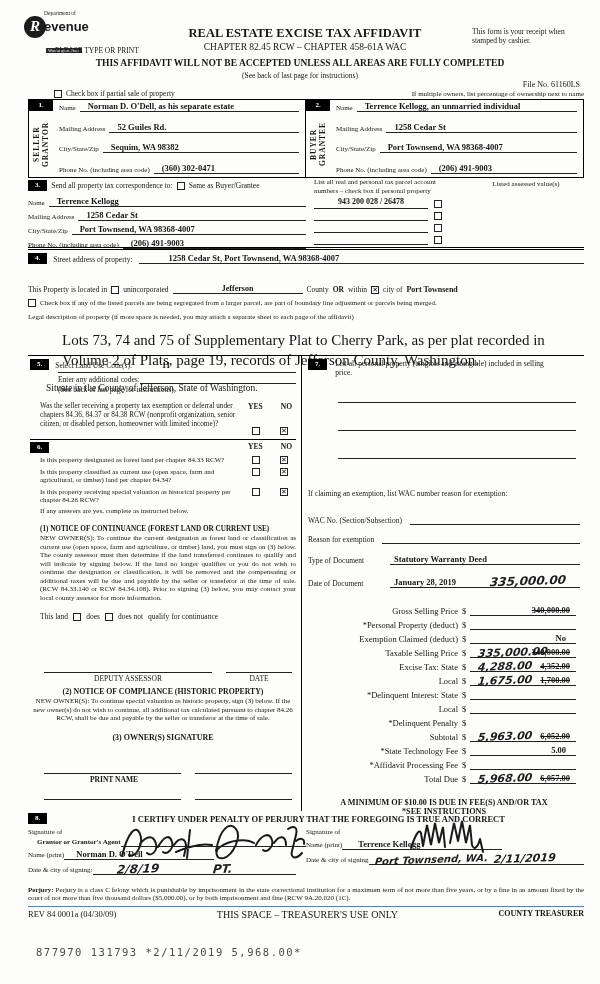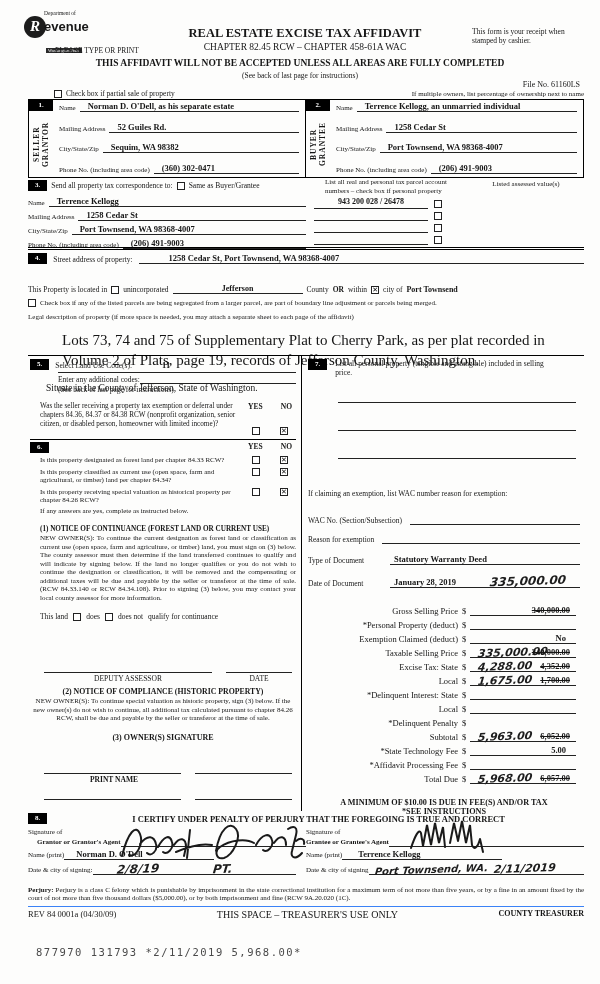--- a/index.html
+++ b/index.html
@@ -161,21 +161,21 @@
         </div>
       <div class="prow" style="margin-top:3px;">
           <span class="lab">City/State/Zip</span>
           <span class="val">Port Townsend, WA 98368-4007</span>
         </div>
       <div class="prow" style="margin-top:3px;">
           <span class="lab">Phone No. (including area code)</span>
           <span class="val">(206) 491-9003</span>
         </div>
     </div>
-    <div class="abs tiny" style="left:297px; top:0; width:140px;">List all real and personal tax parcel account numbers – check box if personal property</div>
+    <div class="abs tiny" style="left:286px; top:0; width:140px;">List all real and personal tax parcel account numbers – check box if personal property</div>
     <div class="abs tiny ctr" style="left:440px; top:2px; width:116px;">Listed assessed value(s)</div>
     <div class="abs" style="left:286px; top:19px; width:114px;">
       <div class="u ctr" style="height:12px; font-weight:bold; font-size:8px;">943 200 028 / 26478</div>
       <div class="u" style="height:12px;"></div>
       <div class="u" style="height:12px;"></div>
       <div class="u" style="height:12px;"></div>
     </div>
     <div class="abs" style="left:406px; top:22px; display:flex; flex-direction:column; gap:4px;">
       <span class="cb"></span>
       <span class="cb"></span>
@@ -462,24 +462,20 @@
             <span class="hand" style="position:absolute; left:120px; bottom:-2px; font-size:12px;">PT.</span>
           </span>
         </div>
       </div>
 
       <div style="flex:1; position:relative;">
         <svg class="abs" style="left:100px; top:-12px;" width="100" height="42" viewBox="0 0 100 42">
           <path d="M5,32 C9,20 13,12 15,17 L17,30 M17,30 L21,9 L25,29 L29,7 L33,27 L37,11 L39,31 M44,27 L48,7 L52,25 M52,25 L56,5 L60,27 L64,9 L66,29 C68,35 72,31 74,23 M74,23 L77,36" fill="none" stroke="#1a1a1a" stroke-width="2" stroke-linecap="round"></path>
         </svg>
         <div class="tiny">Signature of</div>
-        <div style="display:flex; align-items:flex-end;">
-          <span class="tiny" style="font-weight:bold;">Grantee or Grantee's Agent</span>
-          <span class="u" style="flex:1; height:10px;"></span>
-        </div>
         <div style="display:flex; align-items:flex-end; margin-top:2px;">
           <span class="tiny">Name (print)</span>
           <span class="u bv" style="width:160px; font-size:8.5px; padding-left:16px;">Terrence  Kellogg</span>
         </div>
         <div style="display:flex; align-items:flex-end; margin-top:2px;">
           <span class="tiny">Date &amp; city of signing</span>
           <span class="u" style="flex:1; height:13px; position:relative;">
             <span class="hand" style="position:absolute; left:6px; bottom:-1px; font-size:10px;">Port Townsend, WA.</span>
             <span class="hand" style="position:absolute; left:125px; bottom:-1px; font-size:11px;">2/11/2019</span>
           </span>

